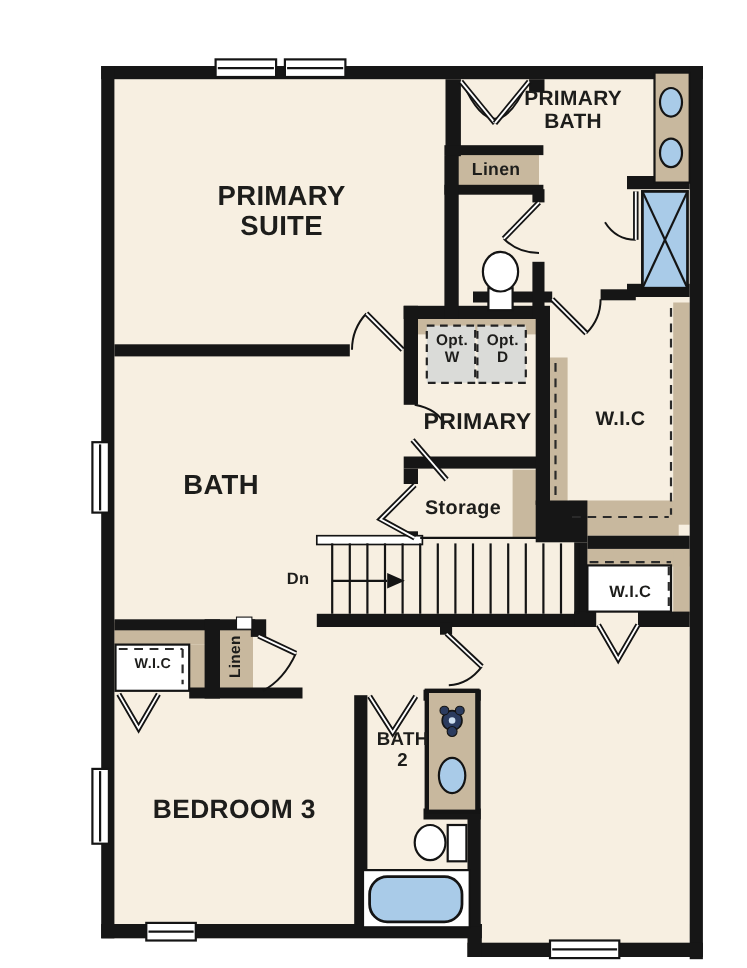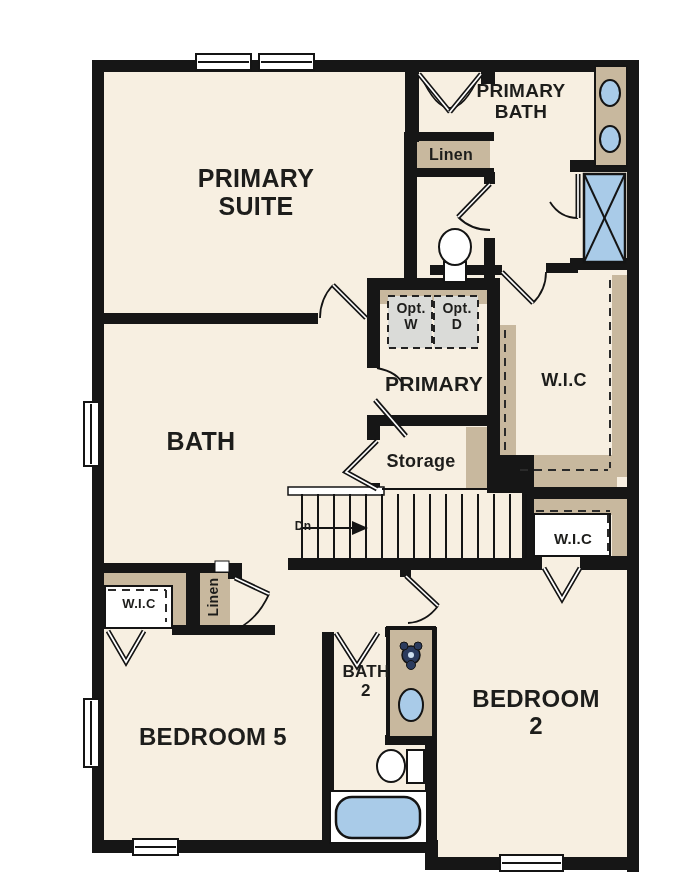--- a/index.html
+++ b/index.html
@@ -233,22 +233,21 @@
 BATH</div>
   <div class="lbl" style="left:451px;top:155px;font-size:16px;">Linen</div>
   <div class="lbl" style="left:411px;top:317px;font-size:14px;">Opt.
 W</div>
   <div class="lbl" style="left:457px;top:317px;font-size:14px;">Opt.
 D</div>
   <div class="lbl" style="left:434px;top:384px;font-size:21px;">PRIMARY</div>
   <div class="lbl" style="left:564px;top:380px;font-size:18px;">W.I.C</div>
   <div class="lbl" style="left:201px;top:441px;font-size:25px;">BATH</div>
   <div class="lbl" style="left:421px;top:461px;font-size:18px;">Storage</div>
-  <div class="lbl" style="left:303px;top:527px;font-size:12px;">Dn</div>
+  <div class="lbl" style="left:271px;top:527px;font-size:15px;">Dn</div>
   <div class="lbl" style="left:573px;top:539px;font-size:15px;">W.I.C</div>
   <div class="lbl" style="left:139px;top:604px;font-size:13px;">W.I.C</div>
   <div class="lbl rot" style="left:214px;top:597px;font-size:14px;">Linen</div>
-  <div class="lbl" style="left:213px;top:737px;font-size:24px;">BEDROOM 5</div>
+  <div class="lbl" style="left:213px;top:737px;font-size:24px;">BEDROOM 3</div>
   <div class="lbl" style="left:366px;top:681px;font-size:17px;">BATH
 2</div>
-  <div class="lbl" style="left:536px;top:713px;font-size:24px;">BEDROOM 2</div>
 
 </div>
 
 </body></html>

